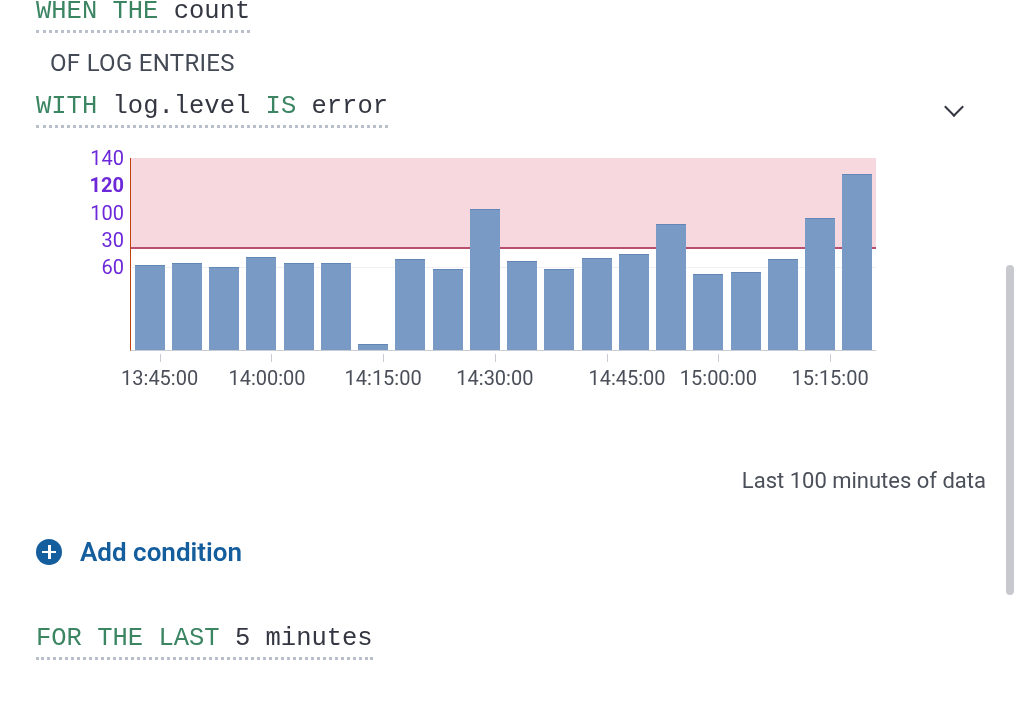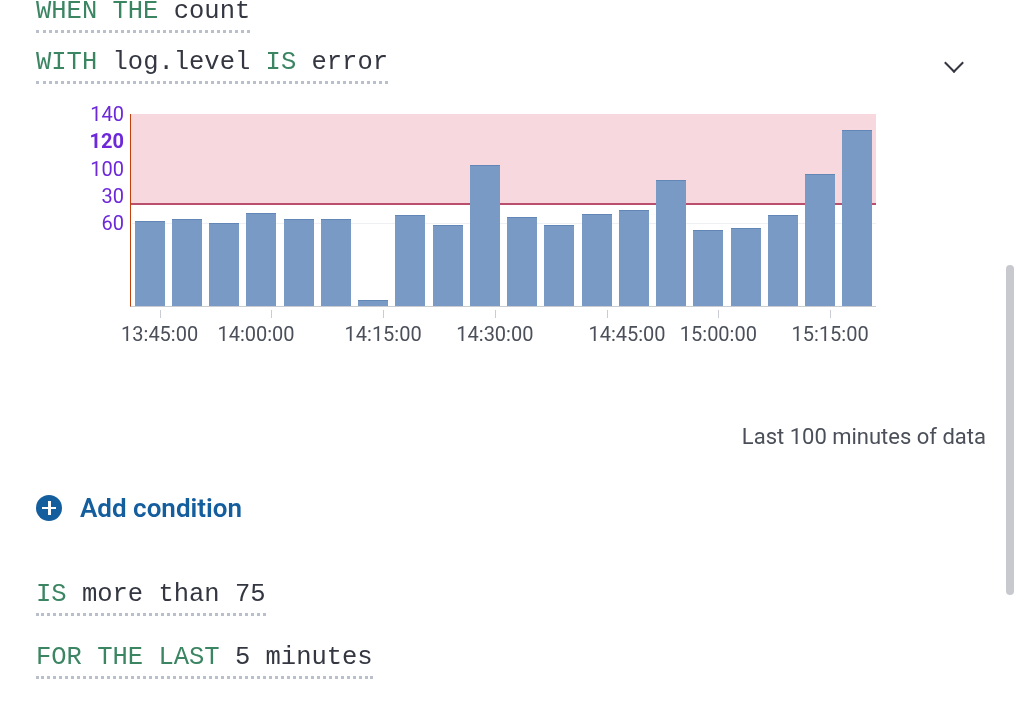--- a/index.html
+++ b/index.html
@@ -193,20 +193,21 @@
 </head>
 <body>
 
 <div class="viewport">
   <div class="content">
 
     <div class="row row-first mono">
       <span class="editable"><span class="kw">WHEN THE</span> <span class="txt">count</span></span>
     </div>
 
+    <div class="of-log">OF LOG ENTRIES</div>
 
     <div class="row mono" style="margin-top:14px;">
       <span class="editable"><span class="kw">WITH</span> <span class="txt">log.level</span> <span class="kw">IS</span> <span class="txt">error</span></span>
       <span class="chevron"></span>
     </div>
 
     <div class="chart">
 
       <div id="y-ticks">
           <div class="y-tick" style="top: 109.714px;">60</div>
@@ -251,42 +252,39 @@
             <div class="x-tick" style="left: 28.625px;"></div>
             <div class="x-tick" style="left: 140.375px;"></div>
             <div class="x-tick" style="left: 252.125px;"></div>
             <div class="x-tick" style="left: 363.875px;"></div>
             <div class="x-tick" style="left: 475.625px;"></div>
             <div class="x-tick" style="left: 587.375px;"></div>
             <div class="x-tick" style="left: 699.125px;"></div>
           </div>
         <div id="x-labels">
             <div class="x-label" style="left: 28.625px;">13:45:00</div>
-            <div class="x-label" style="left: 125px;">14:00:00</div>
+            <div class="x-label" style="left: 136px;">14:00:00</div>
             <div class="x-label" style="left: 252.125px;">14:15:00</div>
             <div class="x-label" style="left: 363.875px;">14:30:00</div>
             <div class="x-label" style="left: 496px;">14:45:00</div>
             <div class="x-label" style="left: 587.375px;">15:00:00</div>
             <div class="x-label" style="left: 699.125px;">15:15:00</div>
           </div>
       </div>
     </div>
 
     <div class="chart-caption">Last 100 minutes of data</div>
 
     <div class="add-cond">
       <span class="plus-circle"></span>
       <span>Add condition</span>
     </div>
 
     <div class="bottom-block">
       <div class="row mono">
-        <span class="editable"><span class="kw">IS</span> <span class="txt">more than</span> <span class="txt">75</span></span>
-      </div>
-      <div class="row mono">
         <span class="editable"><span class="kw">FOR THE LAST</span> <span class="txt">5 minutes</span></span>
       </div>
 
     </div>
 
   </div>
 
   <div class="scroll-track"></div>
 </div>
 

